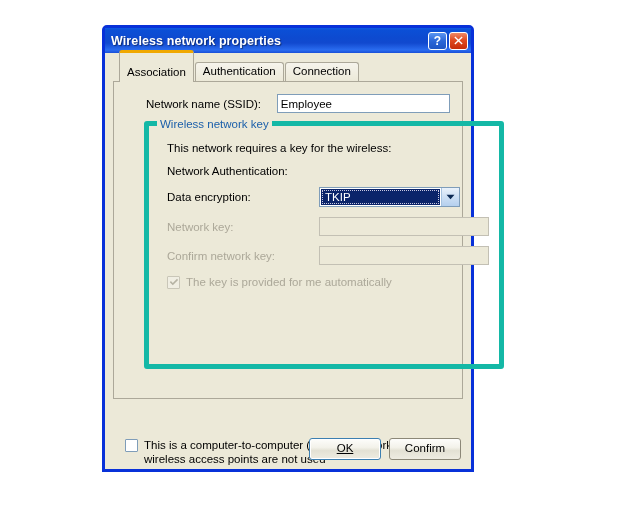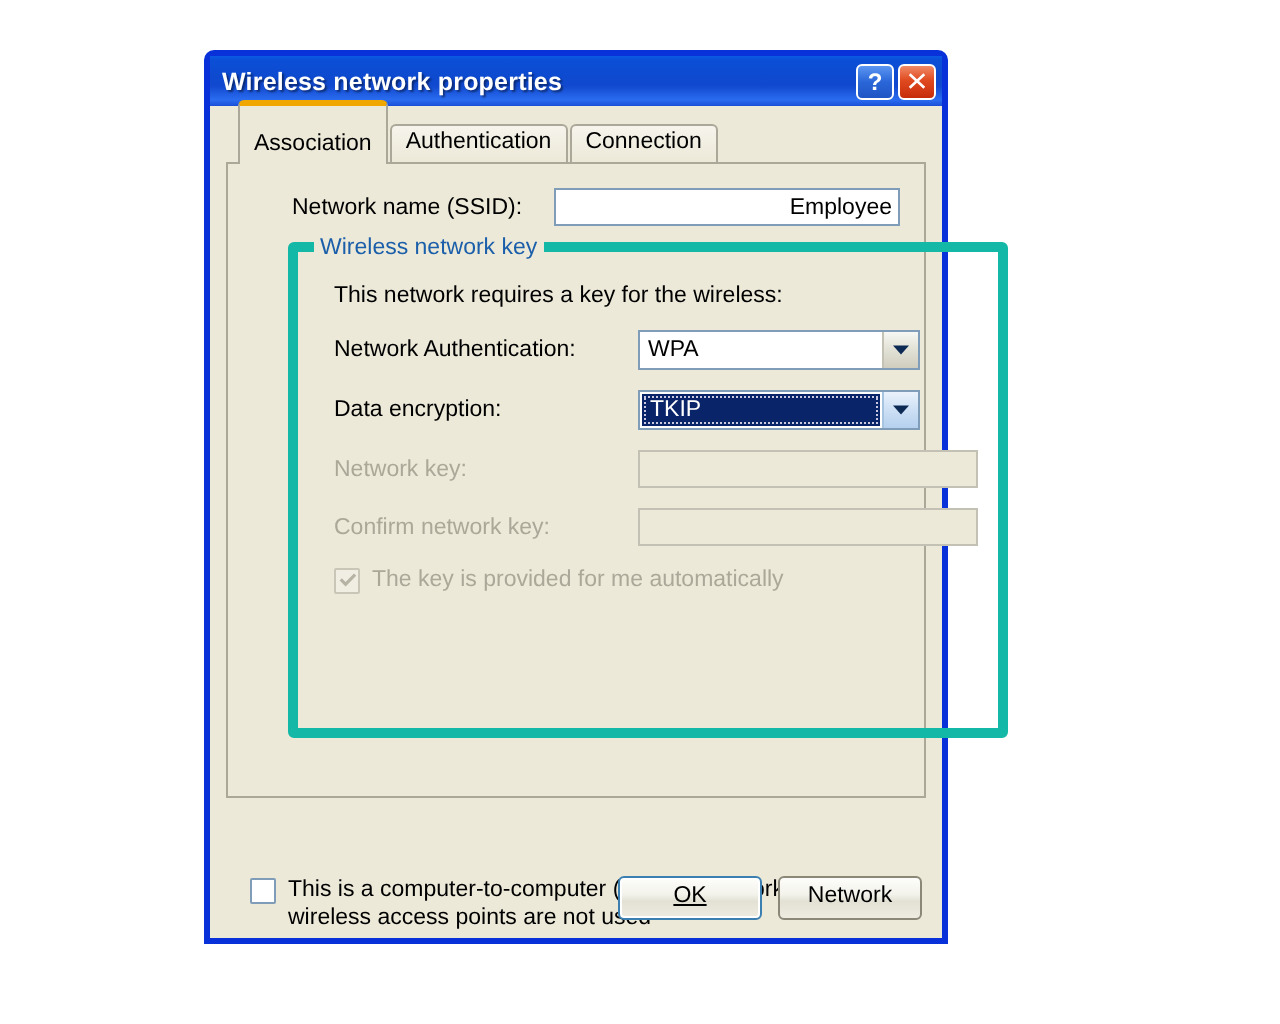--- a/index.html
+++ b/index.html
@@ -144,21 +144,21 @@
   }
   .textinput.disabled {
     background: #ece9d8;
     border: 1px solid #c3c0b4;
     color: #aca899;
   }
 
   
   #ssid-row { margin: 2px 0 8px 20px; }
   #ssid-row .lbl { width: 133px; }
-  #ssid-input { width: 176px; text-align: right; }
+  #ssid-input { width: 176px; }
 
   
   .groupbox {
     position: relative;
     border: 5px solid #14b8a6;
     border-radius: 3px;
     margin: 4px 2px 0 18px;
     padding: 14px 10px 10px 10px;
     height: 248px;
     box-sizing: border-box;
@@ -354,28 +354,20 @@
         <input class="textinput" id="ssid-input" type="text" value="Employee" style="">
       </div>
 
       <fieldset class="groupbox">
         <legend>Wireless network key</legend>
 
         <div class="gb-intro">This network requires a key for the wireless:</div>
 
         <div class="fieldrow">
           <span class="lbl">Network Authentication:</span>
-          <div class="combo">
-            <span class="value">WPA</span>
-            <span class="arrow">
-              <svg width="9" height="6" viewBox="0 0 9 6" aria-hidden="true">
-                <path d="M0.5 0.7 L4.5 5.2 L8.5 0.7 Z" fill="#0c2a54"></path>
-              </svg>
-            </span>
-          </div>
         </div>
 
         <div class="fieldrow">
           <span class="lbl">Data encryption:</span>
           <div class="combo focused">
             <span class="value">TKIP</span>
             <span class="arrow">
               <svg width="9" height="6" viewBox="0 0 9 6" aria-hidden="true">
                 <path d="M0.5 0.7 L4.5 5.2 L8.5 0.7 Z" fill="#0c2a54"></path>
               </svg>
@@ -410,18 +402,18 @@
     <div class="cbrow" id="adhoc-row">
       <span class="cbox"></span>
       <span class="cbtext">This is a computer-to-computer (ad hoc) network; wireless access points are not used</span>
     </div>
 
     <div class="btnbar">
       <div class="btn default">
         <span>OK</span>
       </div>
       <div class="btn">
-        <span>Network</span>
+        <span>Confirm</span>
       </div>
     </div>
 
   </div>
 </div>
 
 </body></html>

